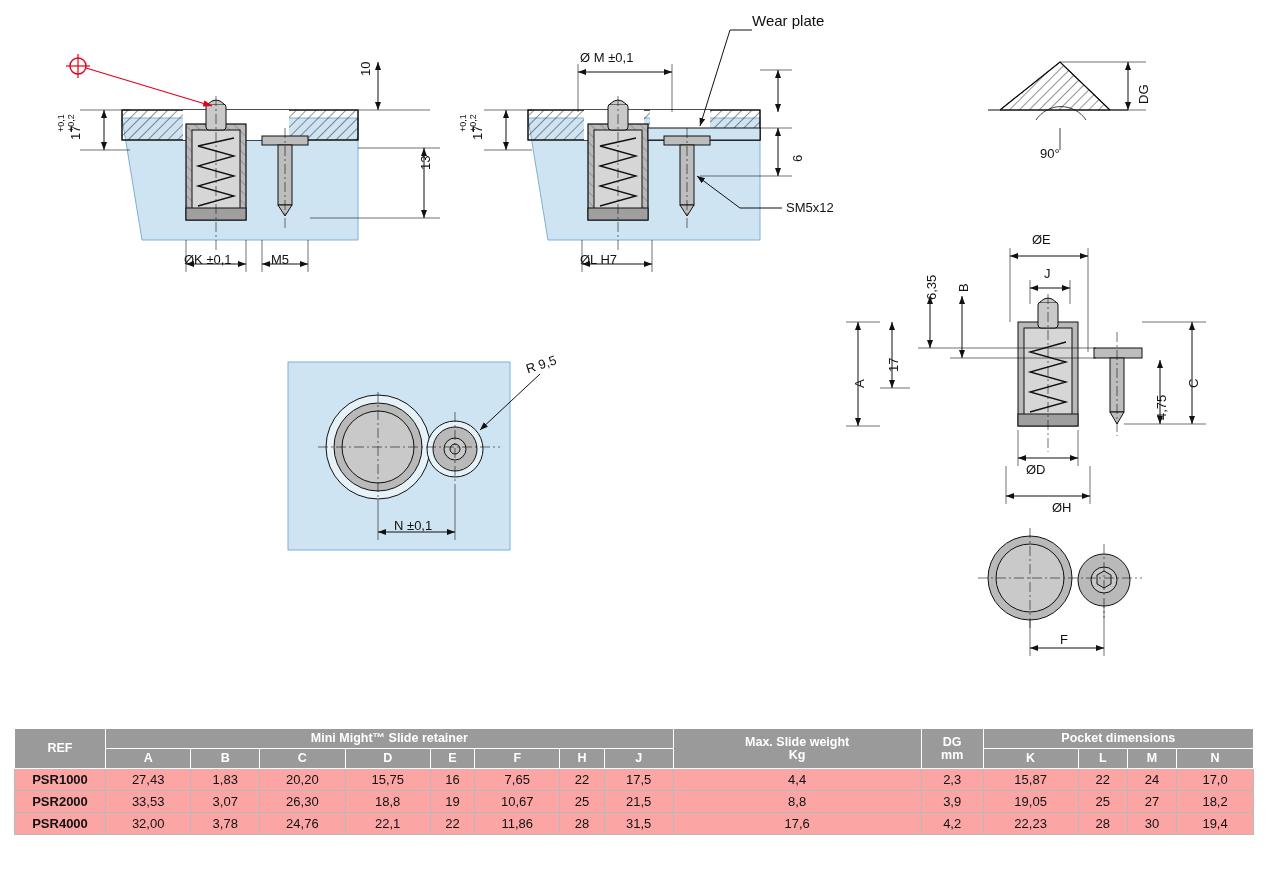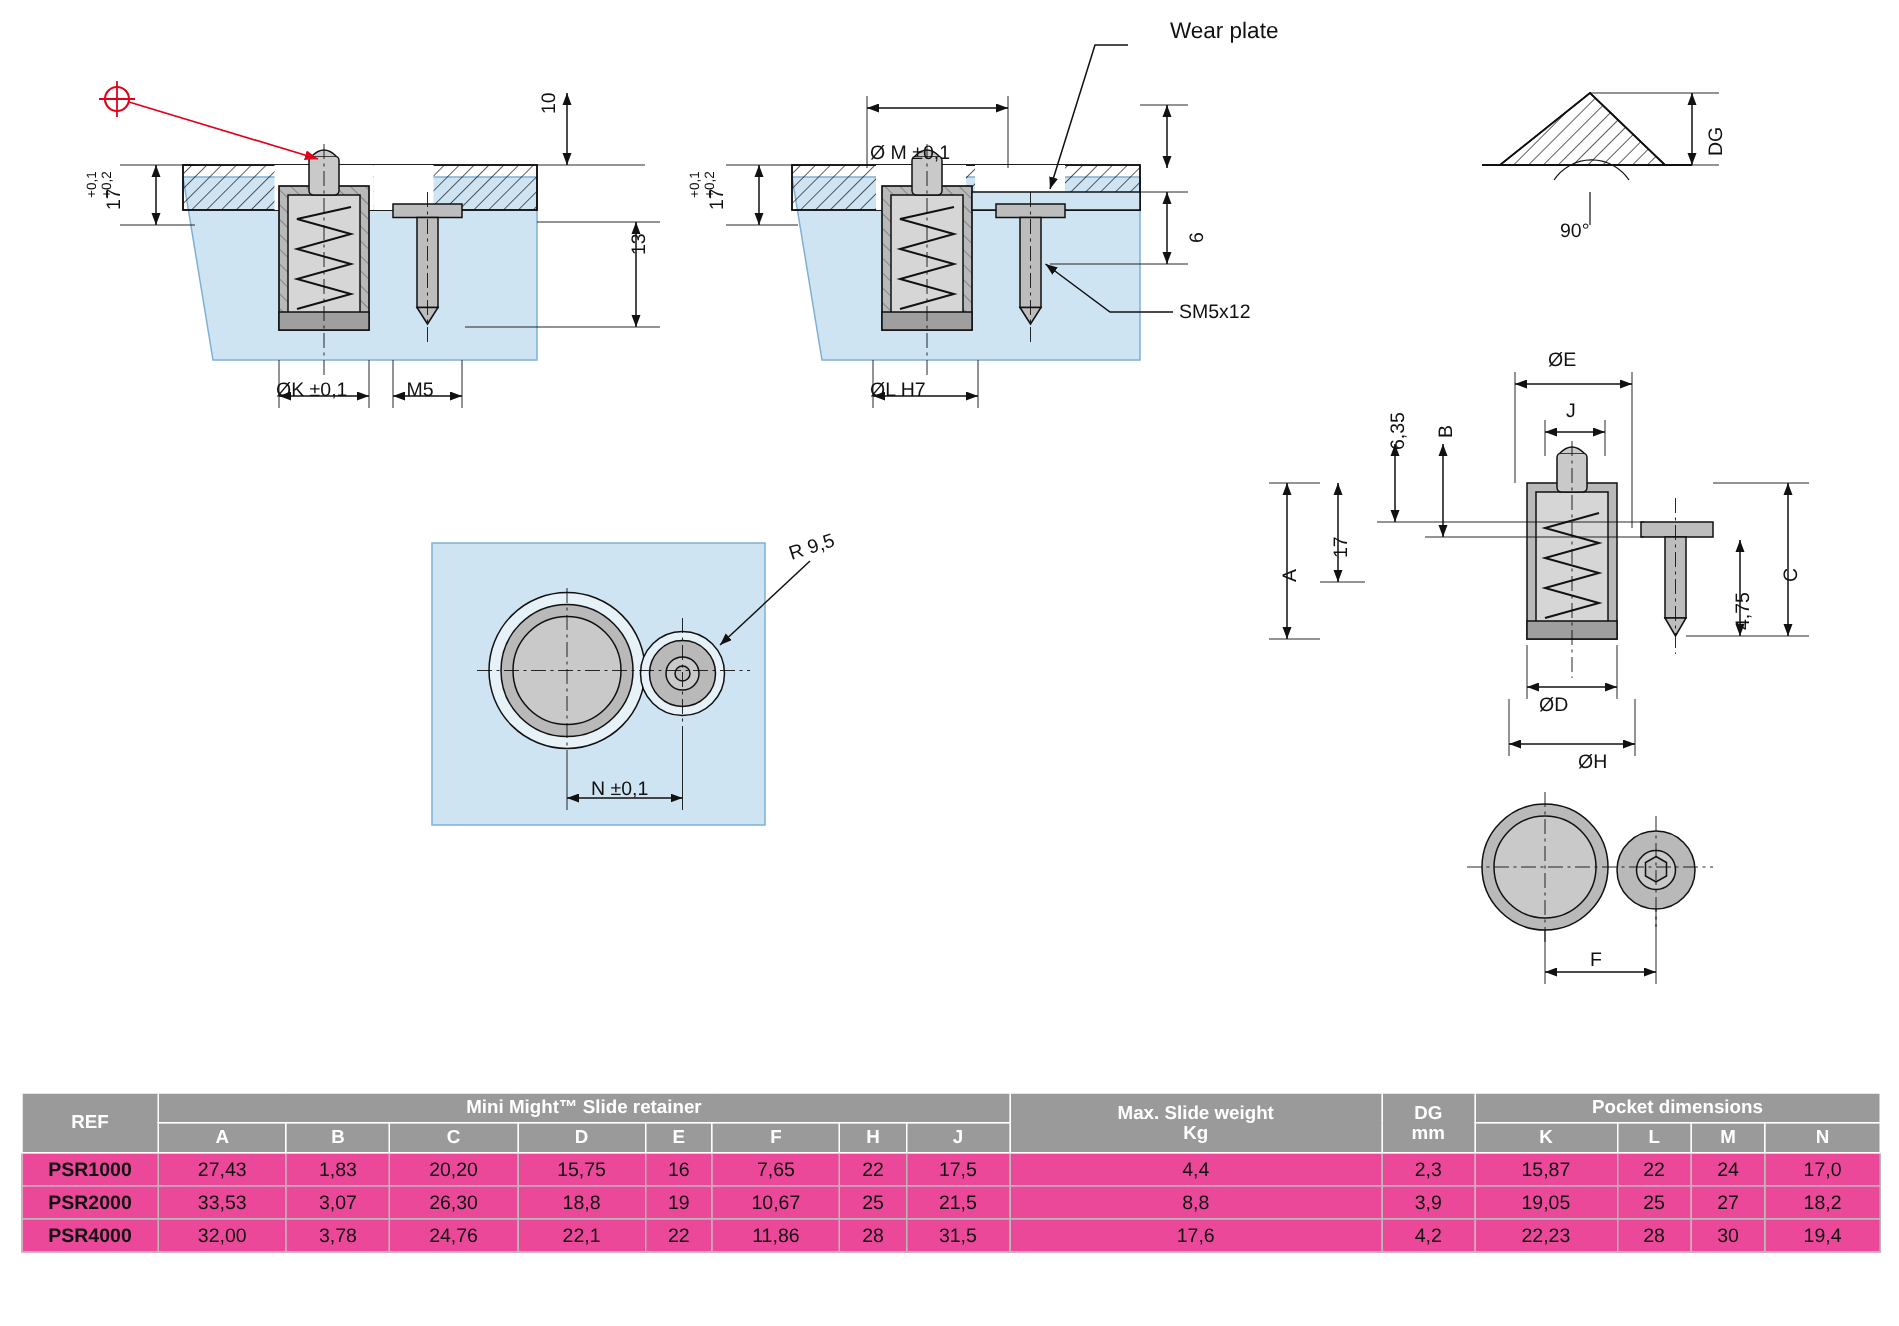--- a/index.html
+++ b/index.html
@@ -7,29 +7,29 @@
     width:1266px;height:884px;
     background:#ffffff;
     font-family:"Liberation Sans", sans-serif;
     color:#111;
     position:relative;
     overflow:hidden;
   }
   .stage{position:absolute;left:0;top:0;width:1266px;height:884px;}
   .lbl{position:absolute;font-size:13px;color:#111;white-space:nowrap;}
   .lbl.xs{font-size:9px;}
-  .lbl.b{font-weight:bold;margin-left:28px;}
+  .lbl.b{font-weight:bold;}
 
   
   .tbl-wrap{position:absolute;left:14px;top:728px;width:1240px;}
   table.spec{border-collapse:collapse;width:1240px;font-size:13px;}
   table.spec th,table.spec td{border:1px solid #ffffff;text-align:center;padding:3px 2px;}
   table.spec thead th{background:#9a9a9a;color:#ffffff;font-weight:bold;font-size:12.5px;line-height:1.05;}
   table.spec thead tr.sub th{background:#9a9a9a;color:#ffffff;font-size:12.5px;}
-  table.spec tbody td{background:#ec4899;border:1px solid #b9b9b9;color:#111;font-size:13px;}
+  table.spec tbody td{background:#fca5a5;border:1px solid #b9b9b9;color:#111;font-size:13px;}
   table.spec tbody td.ref{font-weight:bold;}
   .hdr-ref{width:86px;}
 </style>
 </head>
 <body>
 
 <div class="stage">
 
   <svg width="1266" height="720" viewBox="0 0 1266 720" style="position:absolute;left:0;top:0;">
     <defs>
@@ -261,21 +261,21 @@
   <div class="lbl b" style="left:752px;top:12px;font-weight:normal;font-size:15px;">Wear plate</div>
 
   <div class="lbl" style="left:372px;top:50px;transform:rotate(-90deg) translate(-26px,-14px);transform-origin:left top;">10</div>
   <div class="lbl" style="left:418px;top:170px;transform:rotate(-90deg);transform-origin:left top;">13</div>
   <div class="lbl" style="left:68px;top:140px;transform:rotate(-90deg);transform-origin:left top;">17</div>
   <div class="lbl xs" style="left:56px;top:132px;transform:rotate(-90deg);transform-origin:left top;">+0,1</div>
   <div class="lbl xs" style="left:66px;top:132px;transform:rotate(-90deg);transform-origin:left top;">+0,2</div>
   <div class="lbl" style="left:184px;top:252px;">ØK ±0,1</div>
   <div class="lbl" style="left:271px;top:252px;">M5</div>
 
-  <div class="lbl" style="left:580px;top:50px;margin-top:44px;">Ø M ±0,1</div>
+  <div class="lbl" style="left:580px;top:50px;">Ø M ±0,1</div>
   <div class="lbl" style="left:470px;top:140px;transform:rotate(-90deg);transform-origin:left top;">17</div>
   <div class="lbl xs" style="left:458px;top:132px;transform:rotate(-90deg);transform-origin:left top;">+0,1</div>
   <div class="lbl xs" style="left:468px;top:132px;transform:rotate(-90deg);transform-origin:left top;">+0,2</div>
   <div class="lbl" style="left:790px;top:162px;transform:rotate(-90deg);transform-origin:left top;">6</div>
   <div class="lbl" style="left:786px;top:200px;">SM5x12</div>
   <div class="lbl" style="left:580px;top:252px;">ØL H7</div>
 
   <div class="lbl" style="left:1040px;top:146px;text-align:right;">90°</div>
   <div class="lbl" style="left:1136px;top:104px;transform:rotate(-90deg);transform-origin:left top;">DG</div>
 

